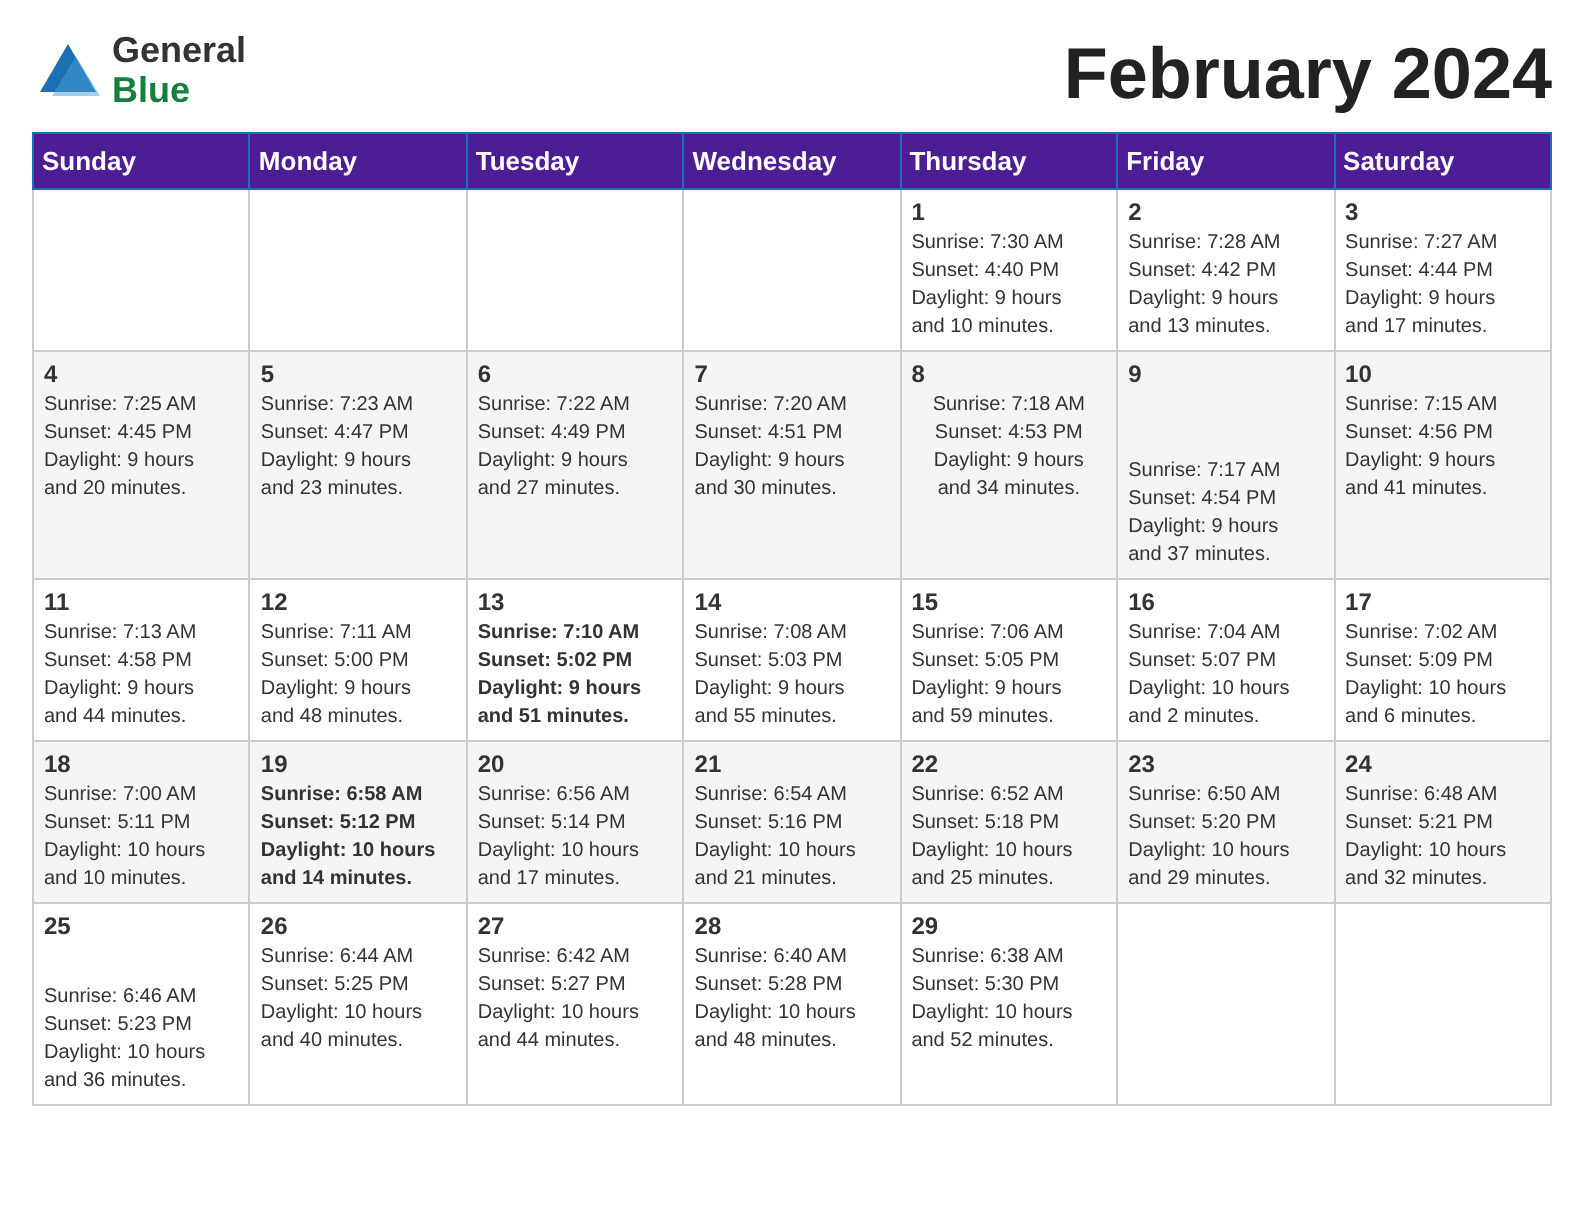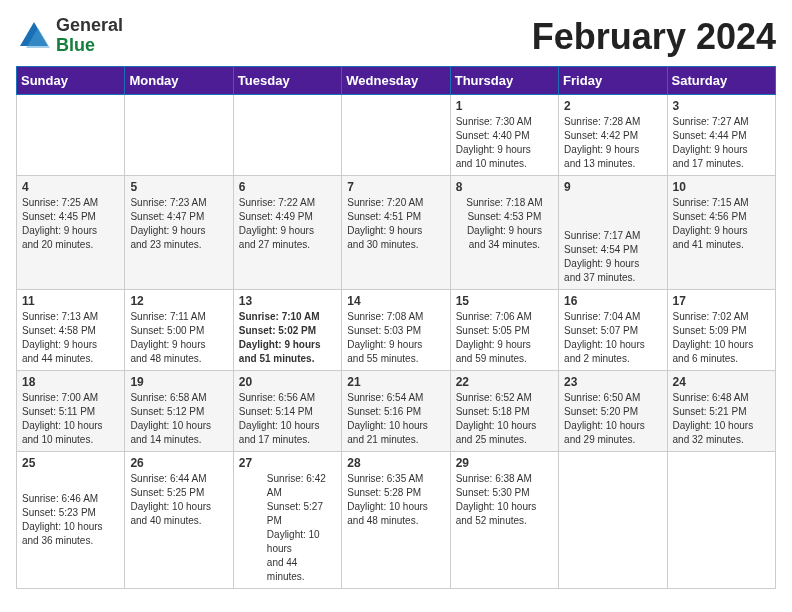--- a/index.html
+++ b/index.html
@@ -254,21 +254,21 @@
       <tr>
         <td>
           <span class="day-number">18</span>
           <div class="day-info" style="white-space: pre-line;">Sunrise: 7:00 AM
 Sunset: 5:11 PM
 Daylight: 10 hours
 and 10 minutes.</div>
         </td>
         <td>
           <span class="day-number">19</span>
-          <div class="day-info" style="white-space: pre-line;">Sunrise: 6:58 AM
+          <div class="day-info" style="white-space: pre-line; font-weight: bold;">Sunrise: 6:58 AM
 Sunset: 5:12 PM
 Daylight: 10 hours
 and 14 minutes.</div>
         </td>
         <td>
           <span class="day-number">20</span>
           <div class="day-info" style="white-space: pre-line;">Sunrise: 6:56 AM
 Sunset: 5:14 PM
 Daylight: 10 hours
 and 17 minutes.</div>
@@ -312,28 +312,28 @@
         </td>
         <td>
           <span class="day-number">26</span>
           <div class="day-info" style="white-space: pre-line;">Sunrise: 6:44 AM
 Sunset: 5:25 PM
 Daylight: 10 hours
 and 40 minutes.</div>
         </td>
         <td>
           <span class="day-number">27</span>
-          <div class="day-info" style="white-space: pre-line; margin-left: 28px;">Sunrise: 6:42 AM
+          <div class="day-info" style="white-space: pre-line;">Sunrise: 6:42 AM
 Sunset: 5:27 PM
 Daylight: 10 hours
 and 44 minutes.</div>
         </td>
         <td>
           <span class="day-number">28</span>
-          <div class="day-info" style="white-space: pre-line;">Sunrise: 6:35 AM
+          <div class="day-info" style="white-space: pre-line;">Sunrise: 6:40 AM
 Sunset: 5:28 PM
 Daylight: 10 hours
 and 48 minutes.</div>
         </td>
         <td>
           <span class="day-number">29</span>
           <div class="day-info" style="white-space: pre-line;">Sunrise: 6:38 AM
 Sunset: 5:30 PM
 Daylight: 10 hours
 and 52 minutes.</div>

